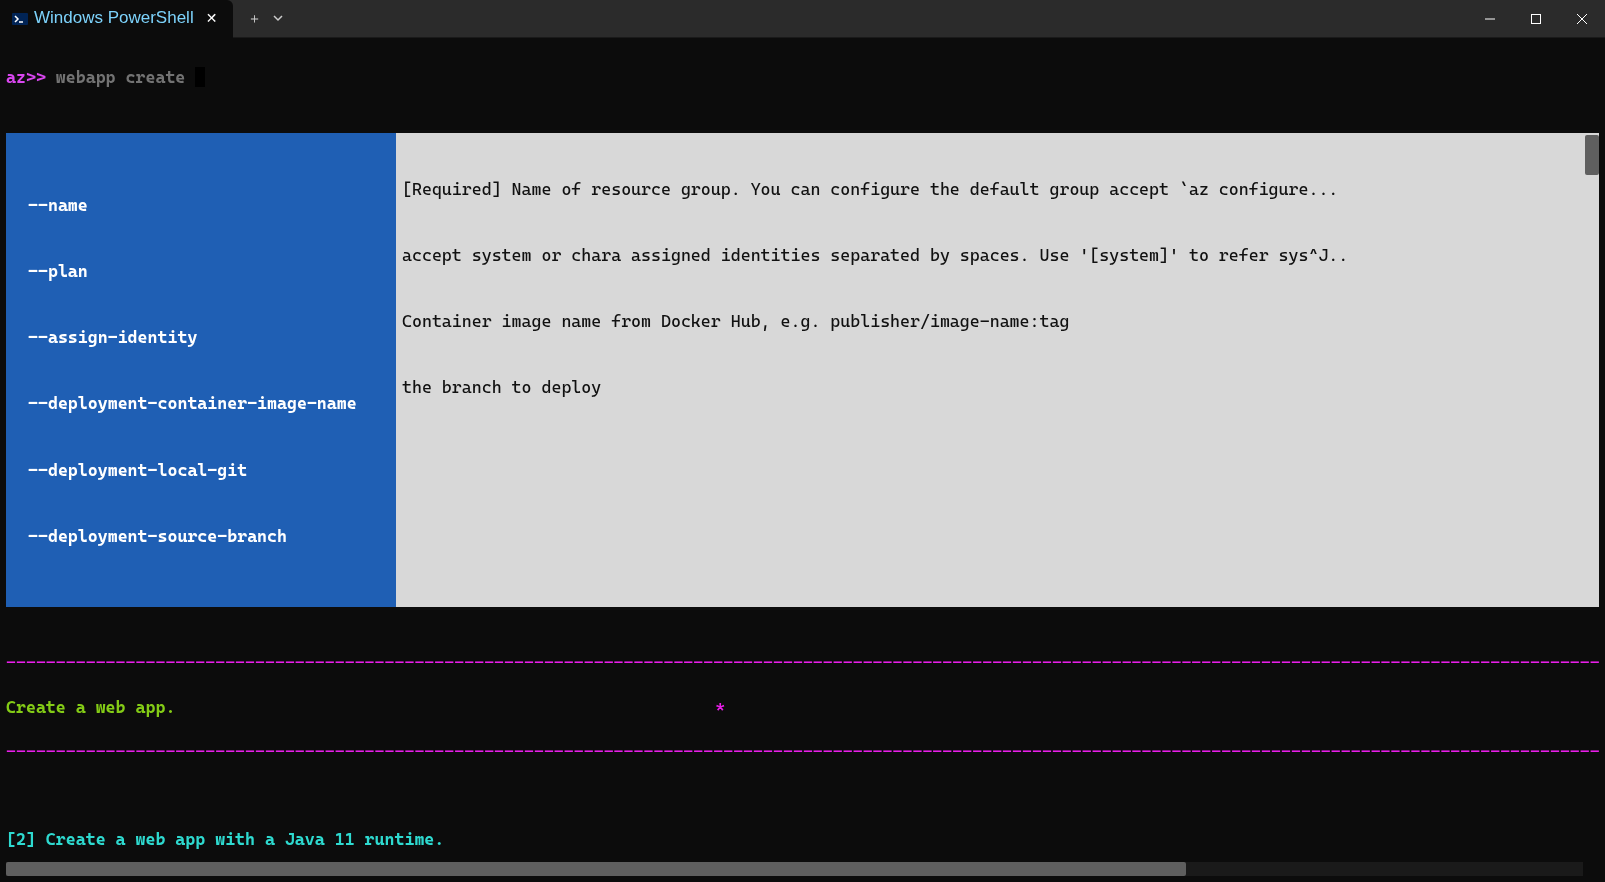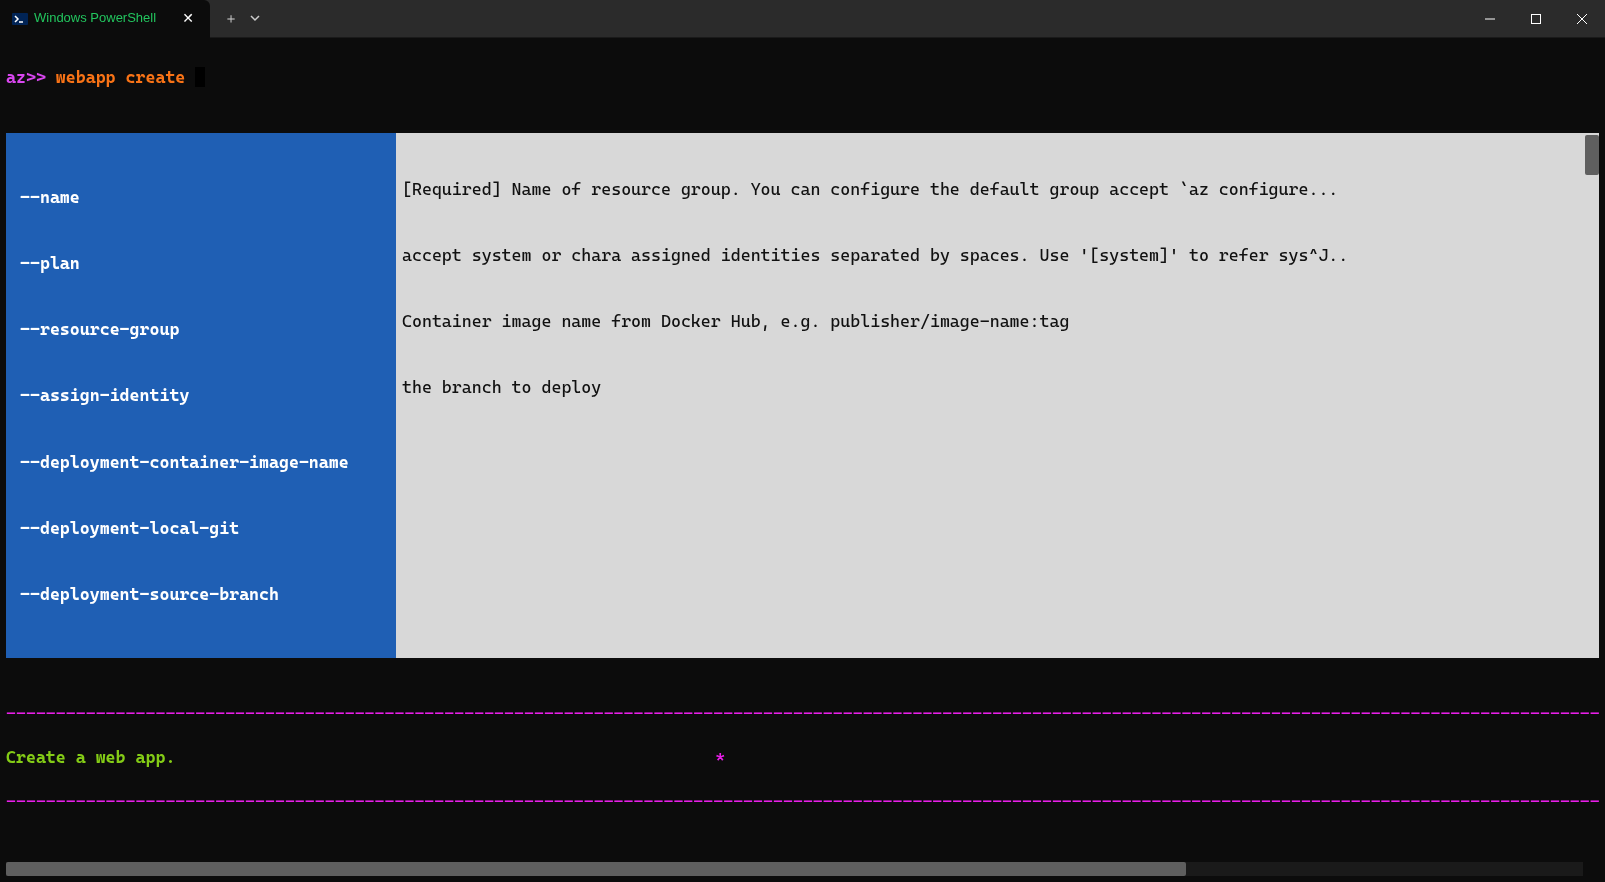--- a/index.html
+++ b/index.html
@@ -31,43 +31,43 @@
     padding: 0 10px 0 12px;
     gap: 6px;
     border-top-right-radius: 6px;
     min-width: 210px;
     position: relative;
   }
   .tab-icon {
     width: 16px; height: 16px;
     display:flex; align-items:center; justify-content:center;
   }
-  .tab-title { color: #22c55e; font-family: 'Segoe UI', sans-serif; font-size: 13px; flex:1; }
+  .tab-title { color: #7dd3fc; font-family: 'Segoe UI', sans-serif; font-size: 17px; flex:1; }
   .tab-close { color:#fff; font-family:'Segoe UI',sans-serif; font-size:14px; padding:0 6px; cursor:pointer;}
   .newtab-bar { display:flex; align-items:center; padding-left:8px; color:#fff;}
   .newtab-btn, .dropdown-btn { padding:4px 6px; color:#ccc; font-size:14px; cursor:pointer; font-family:'Segoe UI',sans-serif;}
   .win-controls { margin-left:auto; display:flex; height:38px;}
   .win-btn { width:46px; display:flex; align-items:center; justify-content:center; color:#fff; cursor:pointer;}
   .term {
     flex:1;
     padding: 6px 6px 0 6px;
     white-space: pre;
     overflow:hidden;
     position:relative;
   }
   .prompt { color:#d946ef; font-weight:bold;margin-top:21px;}
-  .cmd-input { color:#f97316; font-weight:bold;}
+  .cmd-input { color:#737373; font-weight:bold;}
   .cursor-block {
     display:inline-block;
     width:10px; height:20px;
     background:#000;
     vertical-align:text-bottom;
   }
   .complete-box { position:relative; display:flex; margin-top:1px;}
-  .complete-left { background:#1f5fb4; color:#fff; font-weight:bold; padding:8px; min-width:390px;}
+  .complete-left { background:#1f5fb4; color:#fff; font-weight:bold; padding:16px; min-width:390px;}
   .complete-left .item { padding:0 6px;}
   .complete-right { background:#d8d8d8; color:#111; flex:1; font-weight:500;}
   .complete-right .item { padding:0 6px; white-space:nowrap; overflow:hidden;}
   .scroll-thumb {
      position:absolute; right:0; top:2px; width:14px; height:40px;
      background:#5f5f5f; border-radius:2px;
   }
   .dash-line { color:#e91ee9; letter-spacing:0; overflow:hidden; white-space:nowrap;}
   .cyan { color:#84cc16; font-weight:bold;}
   .star { color:#e91ee9;}
@@ -124,21 +124,20 @@
   </div>
 </div>
 
 <div class="term">
 <div><span class="prompt">az&gt;&gt;</span><span> </span><span class="cmd-input">webapp create</span><span> </span><span class="cursor-block"></span></div>
 
 <div class="complete-box">
   <div class="complete-left">
     <div class="item">--name</div>
     <div class="item">--plan</div>
-    <div class="item">--resource-group</div>
     <div class="item">--assign-identity</div>
     <div class="item">--deployment-container-image-name</div>
     <div class="item">--deployment-local-git</div>
     <div class="item">--deployment-source-branch</div>
   </div>
   <div class="complete-right">
     <div class="item">[Required] Name of resource group. You can configure the default group accept `az configure...</div>
     <div class="item">accept system or chara assigned identities separated by spaces. Use '[system]' to refer sys^J..</div>
     <div class="item">Container image name from Docker Hub, e.g. publisher/image-name:tag</div>
     <div class="item">the branch to deploy</div>

